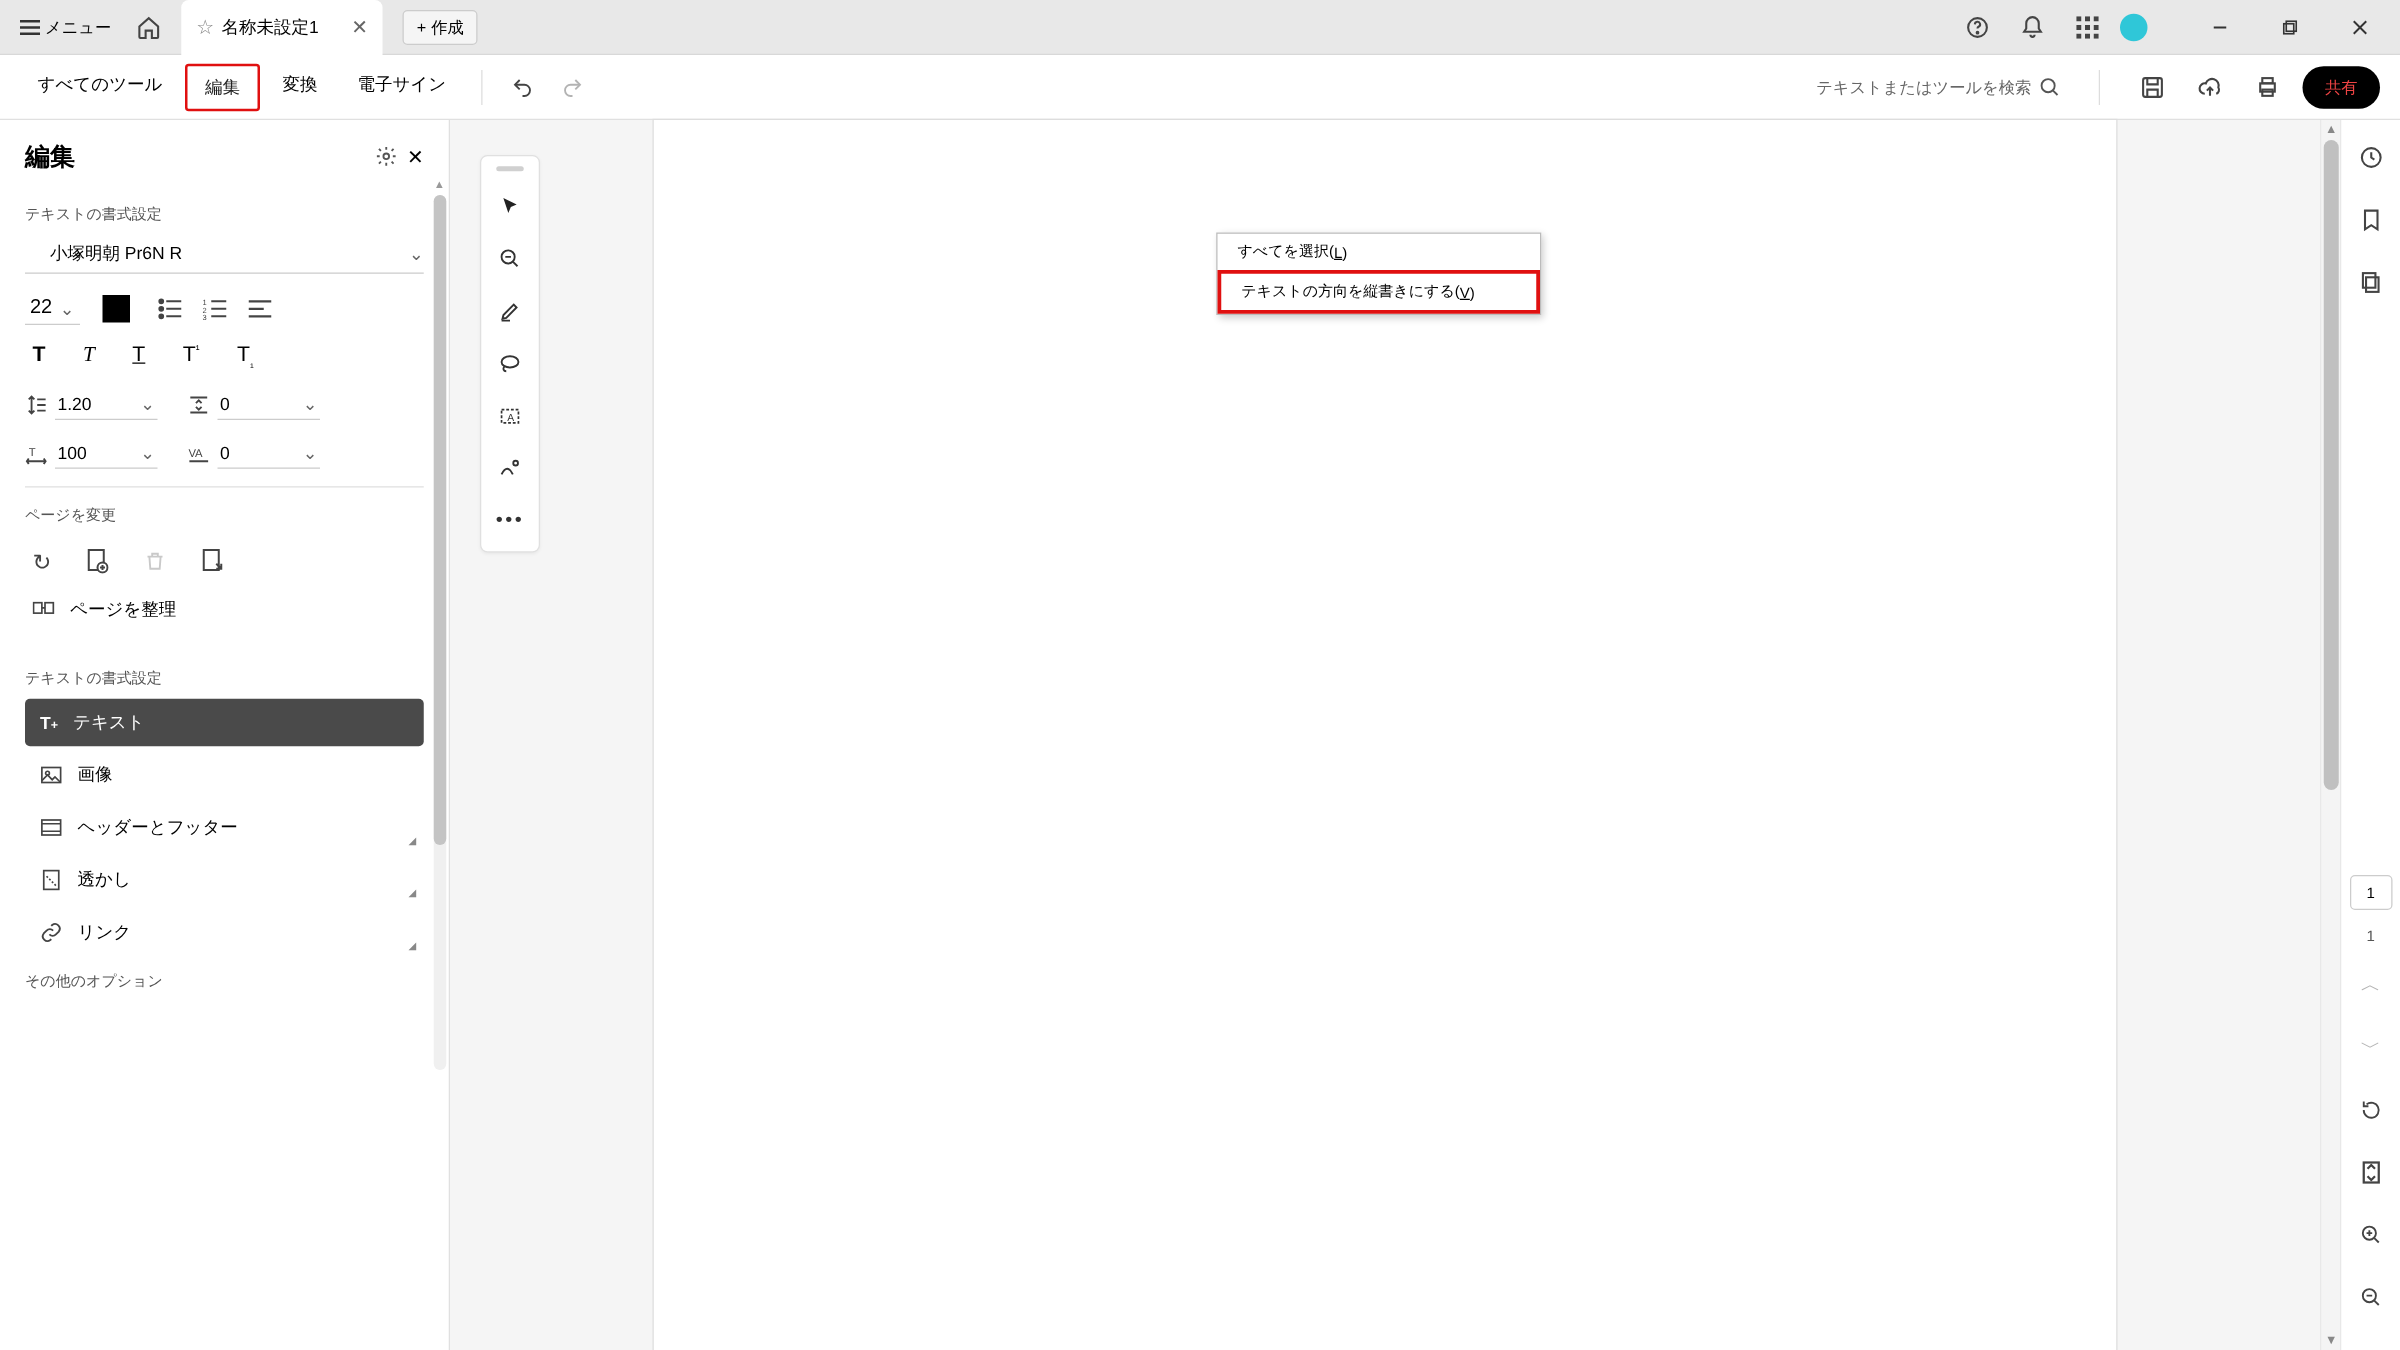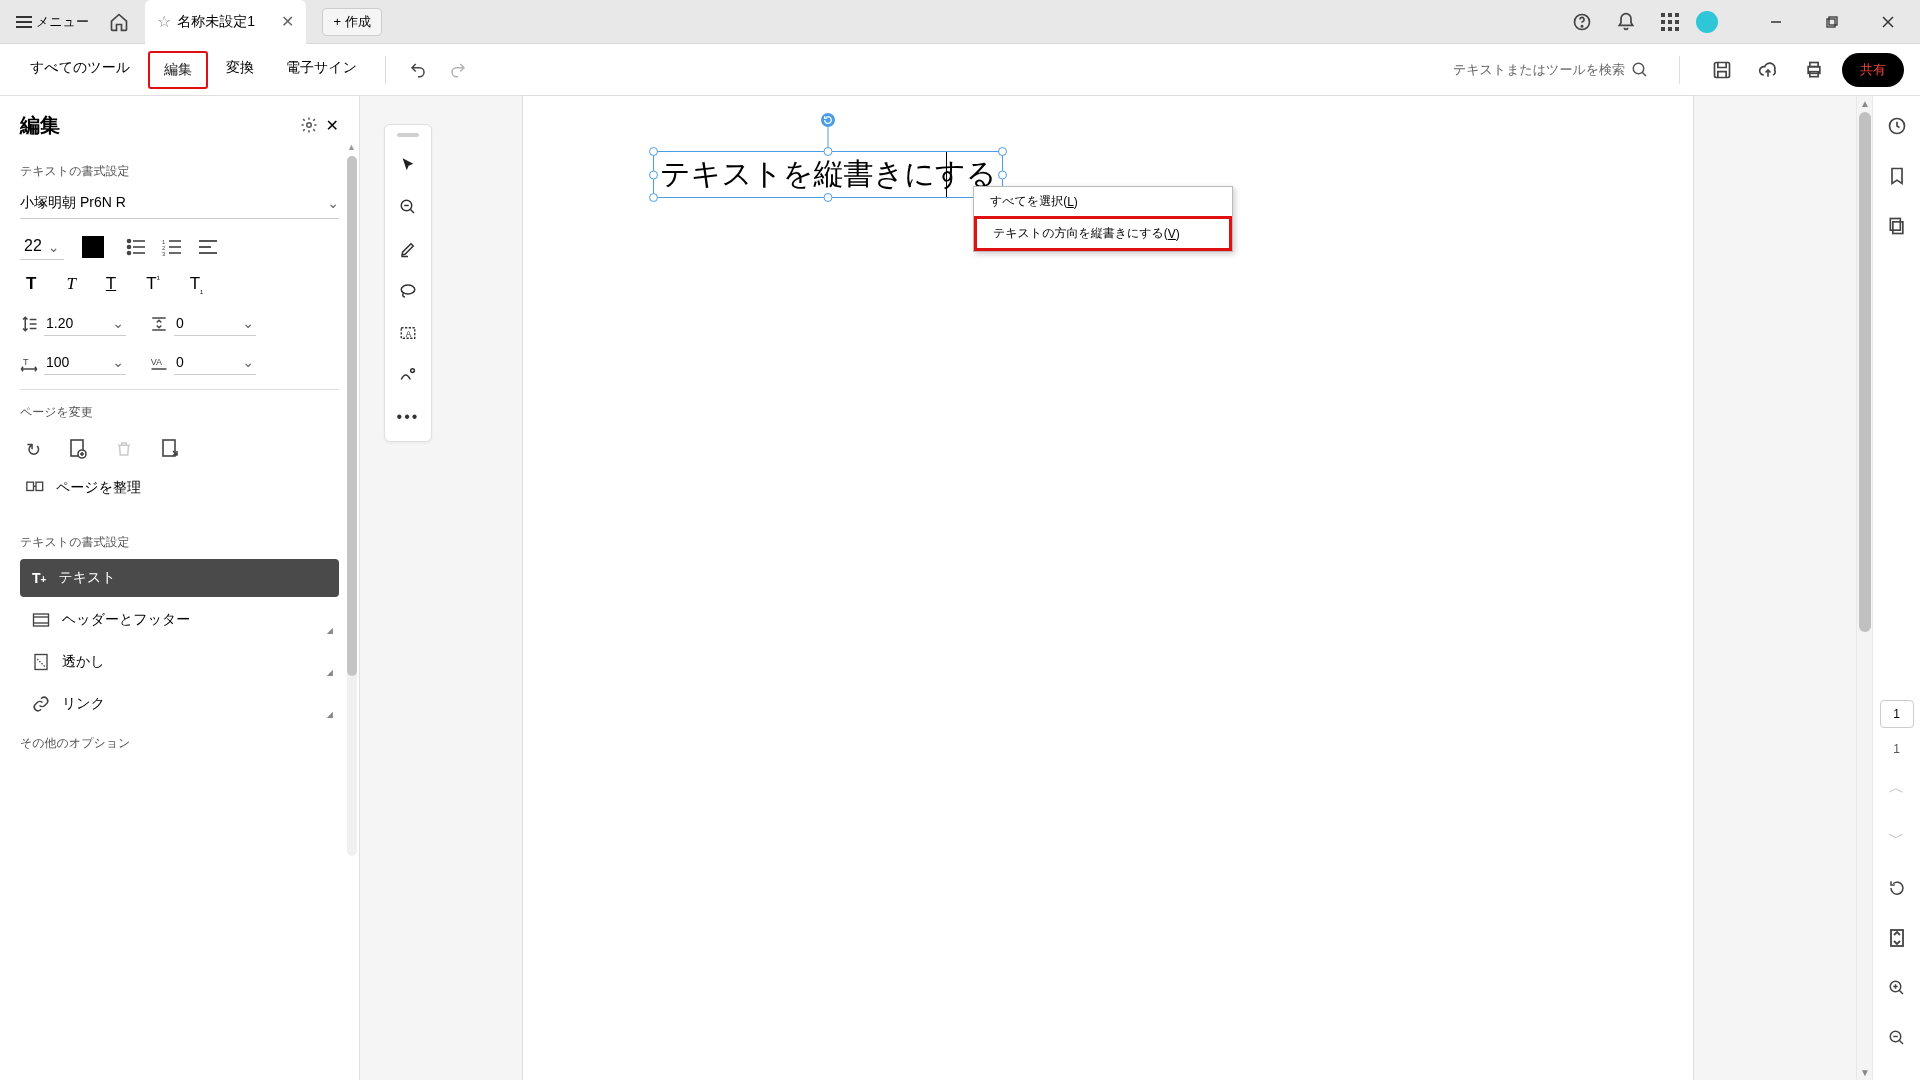--- a/index.html
+++ b/index.html
@@ -37,21 +37,21 @@
 .main { display: flex; height: calc(1080px - 96px); }
 
 
 .left-panel { width: 360px; border-right: 1px solid #e0e0e0; display: flex; flex-direction: column; position: relative; }
 .panel-header { display: flex; align-items: center; padding: 16px 20px 8px; }
 .panel-title { font-size: 20px; font-weight: 600; }
 .panel-header-icons { margin-left: auto; display: flex; gap: 8px; }
 .panel-body { padding: 4px 20px; overflow-y: auto; flex: 1; }
 .section-label { font-size: 12px; color: #555; margin: 12px 0 8px; }
 .font-select { display: flex; align-items: center; justify-content: space-between; border-bottom: 1px solid #ccc; padding: 6px 0; margin-bottom: 14px; }
-.font-select span { font-size: 14px; }
+.font-select span { font-size: 14px; margin-left: 20px; }
 .chev { font-size: 14px; color: #666; }
 
 .format-row { display: flex; align-items: center; gap: 18px; margin-bottom: 14px; }
 .size-box { display: flex; align-items: flex-end; border-bottom: 1px solid #ccc; padding: 4px 4px; gap: 6px; }
 .color-swatch { width: 22px; height: 22px; background: #000; }
 .list-icons { display: flex; gap: 16px; margin-left: 4px; }
 .list-icon { cursor: pointer; }
 
 .style-row { display: flex; gap: 30px; margin-bottom: 16px; font-size: 17px; padding-left: 6px; }
 .style-btn { cursor: pointer; }
@@ -407,20 +407,28 @@
 
       <div class="section-label">テキストの書式設定</div>
 
       <div class="content-item selected">
         <span style="font-weight:700">T<span style="font-size:10px">+</span></span>
         <span>テキスト</span>
       </div>
       <div class="content-item">
         <svg width="18" height="16" viewBox="0 0 24 20" stroke="#444" stroke-width="1.8" fill="none">
             <rect x="2" y="2" width="20" height="16"></rect>
+            <circle cx="8" cy="8" r="2"></circle>
+            <path d="M2 16l6-6 5 5 3-3 6 6"></path>
+          </svg>
+        <span>画像</span>
+      </div>
+      <div class="content-item">
+        <svg width="18" height="16" viewBox="0 0 24 20" stroke="#444" stroke-width="1.8" fill="none">
+            <rect x="2" y="2" width="20" height="16"></rect>
             <line x1="2" y1="6" x2="22" y2="6"></line>
             <line x1="2" y1="14" x2="22" y2="14"></line>
           </svg>
         <span>ヘッダーとフッター</span>
         <span class="small-corner">◢</span>
       </div>
       <div class="content-item">
         <svg width="18" height="18" viewBox="0 0 24 24" stroke="#444" stroke-width="1.8" fill="none">
             <rect x="4" y="2" width="16" height="20"></rect>
             <line x1="7" y1="8" x2="17" y2="18" stroke-dasharray="2 2"></line>
@@ -479,41 +487,20 @@
             <path d="M3 18c4-8 8-8 12 0"></path>
             <circle cx="18" cy="6" r="2.5"></circle>
           </svg>
         </div>
       <div class="qt-item">
           <span style="letter-spacing:2px">•••</span>
         </div>
     </div>
 
     <div class="page">
-      <div class="textbox-wrap">
-        <div class="rotate-handle" style="background:#4b9de6;border-color:#4b9de6">
-          <svg width="10" height="10" viewBox="0 0 24 24" stroke="#fff" stroke-width="3" fill="none" style="margin:0 auto">
-              <path d="M4 12a8 8 0 1 0 3-6"></path>
-              <path d="M4 3v5h5"></path>
-            </svg>
-        </div>
-        <div class="rotate-line"></div>
-        <div class="textbox">
-          <span class="textbox-text">テキストを縦書きにする</span>
-          <div class="cursor-line"></div>
-          <div class="sel-handle sh-tl"></div>
-          <div class="sel-handle sh-tm"></div>
-          <div class="sel-handle sh-tr"></div>
-          <div class="sel-handle sh-ml"></div>
-          <div class="sel-handle sh-mr"></div>
-          <div class="sel-handle sh-bl"></div>
-          <div class="sel-handle sh-bm"></div>
-          <div class="sel-handle sh-br"></div>
-        </div>
-      </div>
 
       <div class="ctx-menu" style="left:450px; top:90px;">
         <div class="ctx-item">
           <span>すべてを選択(</span>
             <span class="ctx-key">L</span>
             <span>)</span>
         </div>
         <div class="ctx-item ctx-highlight">
           <span>テキストの方向を縦書きにする(</span>
             <span class="ctx-key">V</span>

